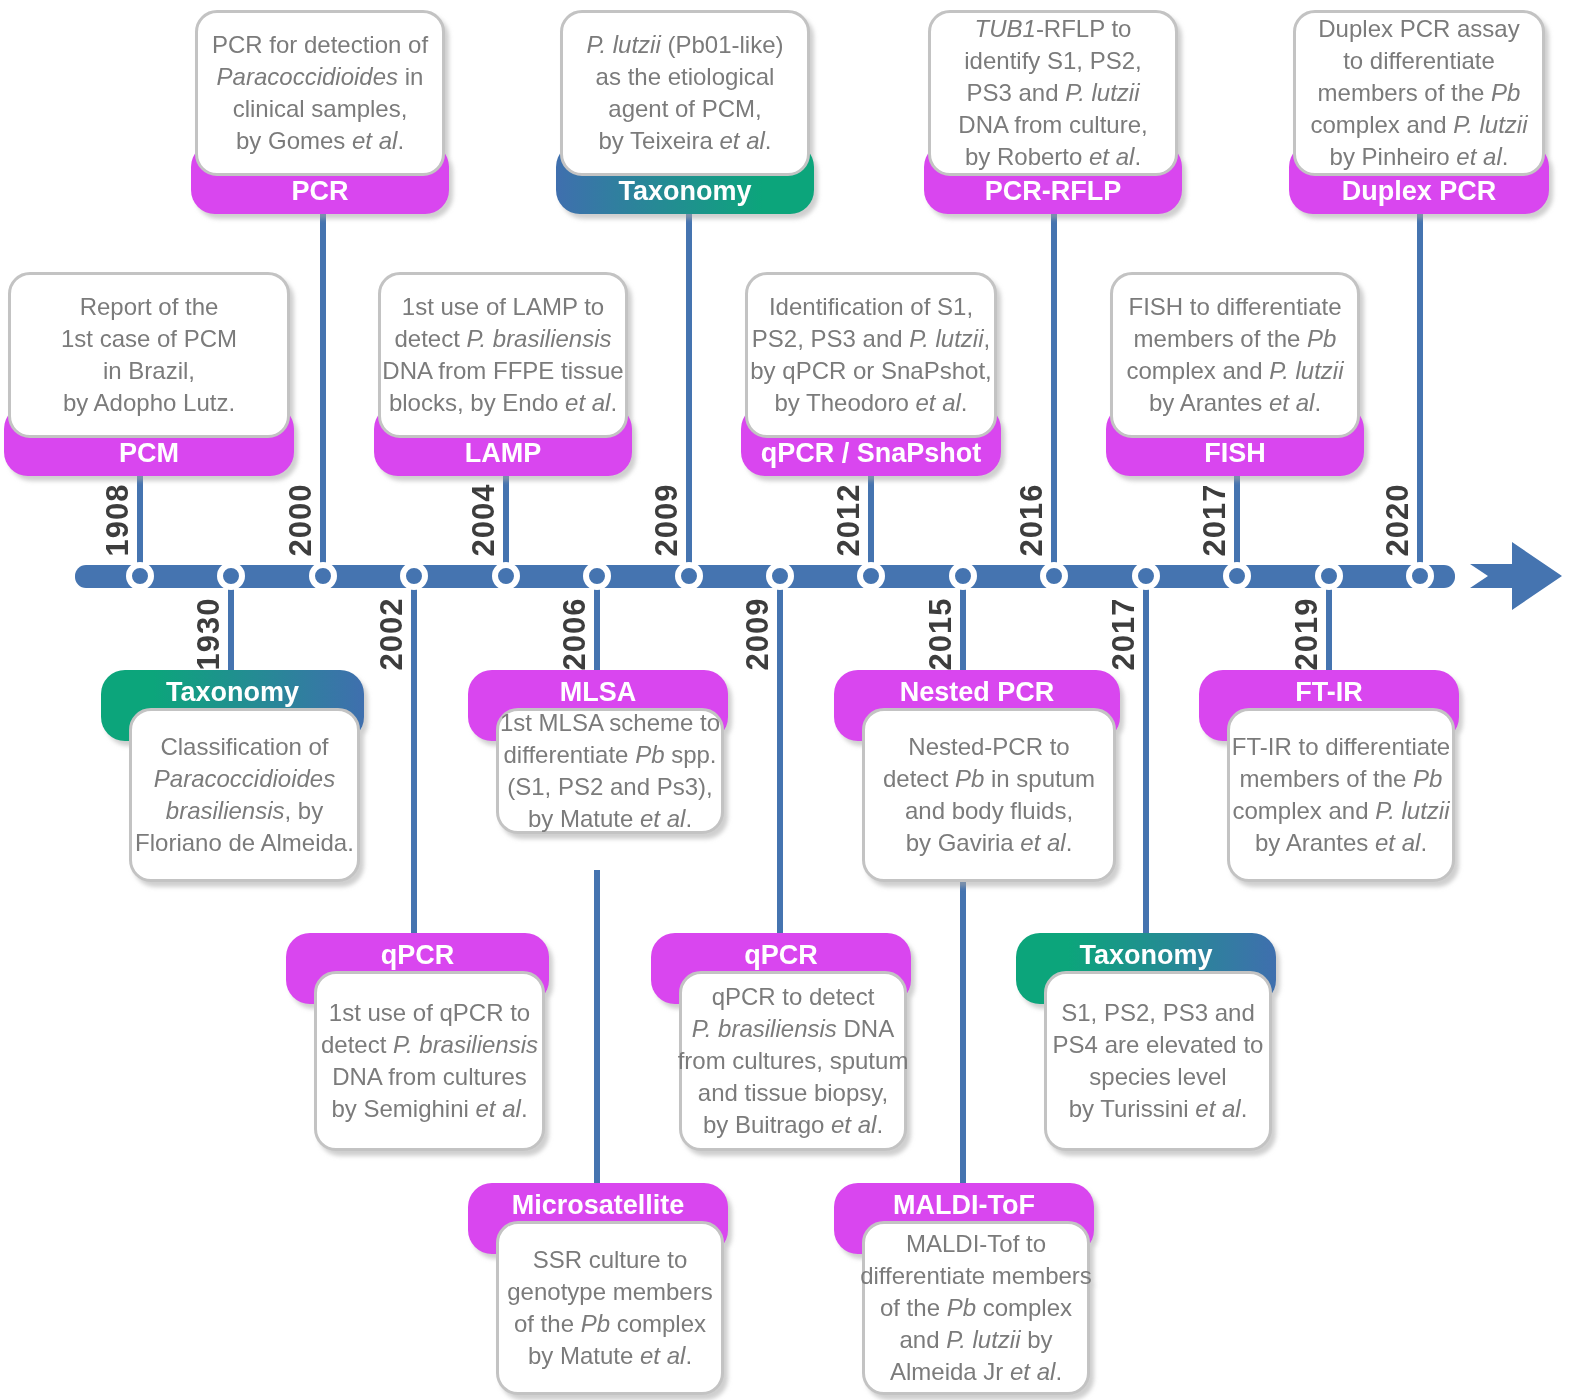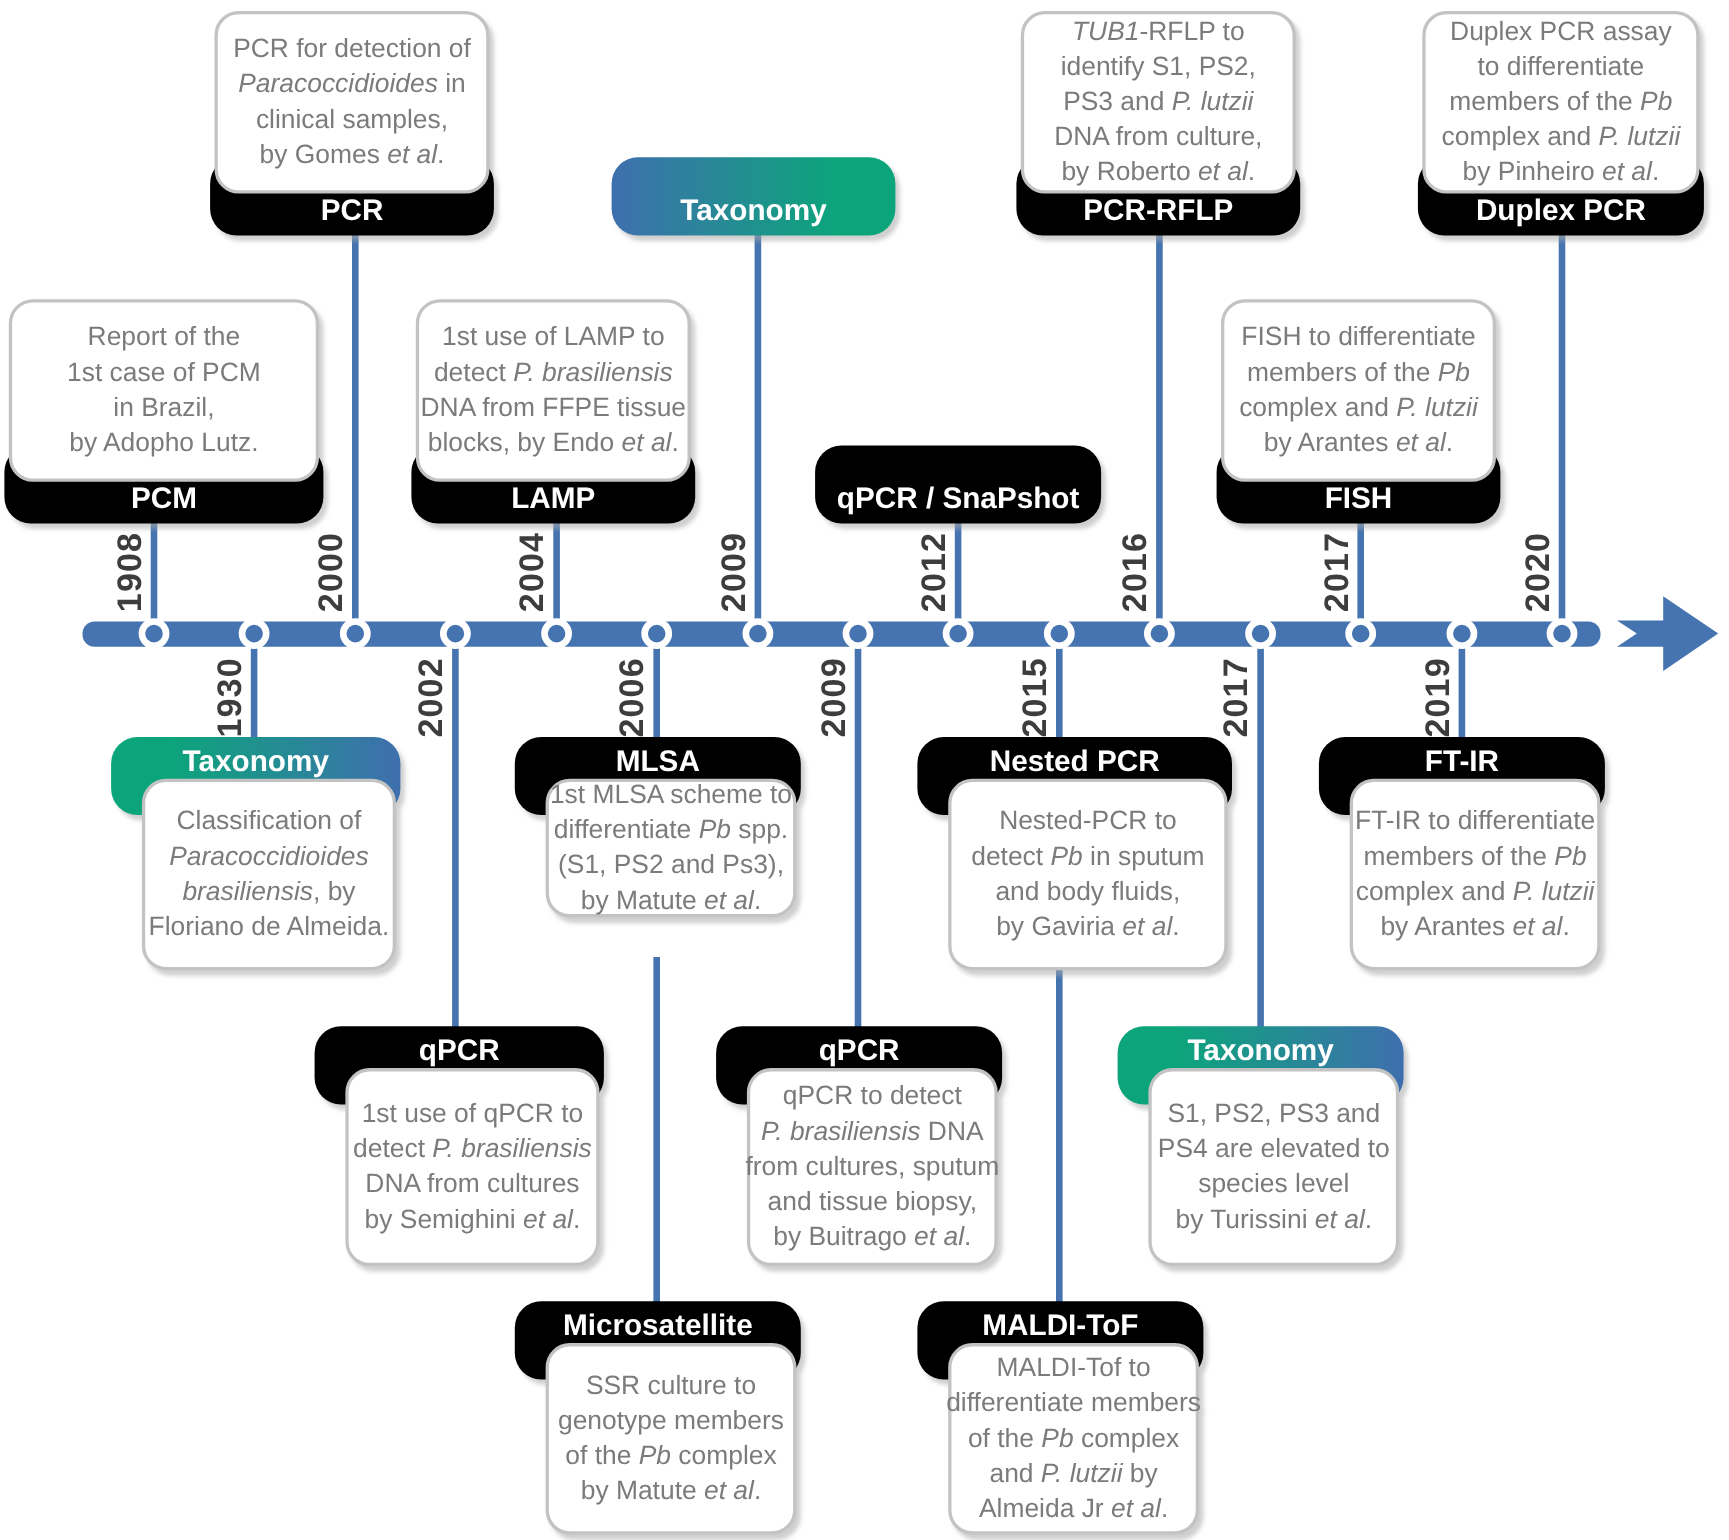--- a/index.html
+++ b/index.html
@@ -14,21 +14,21 @@
   
   .yr{
     position:absolute;width:80px;height:34px;line-height:34px;text-align:center;
     transform:rotate(-90deg);font-weight:bold;font-size:31px;color:#3d3d3d;z-index:4;
     letter-spacing:1px;
   }
   
   .box{position:absolute;z-index:3;filter:drop-shadow(4px 5px 2px rgba(168,168,168,.55));}
   .box .tab{
     position:absolute;left:-4px;right:-4px;height:64px;border-radius:24px;
-    background:#000000;color:#ffffff;font-weight:bold;font-size:27px;
+    background:#d946ef;color:#ffffff;font-weight:bold;font-size:27px;
     display:flex;justify-content:center;white-space:nowrap;
   }
   .box.top .tab{bottom:0;align-items:flex-end;padding-bottom:7px;}
   .box.bottom .tab{top:0;align-items:flex-start;padding-top:7px;}
   .box .bod{
     position:absolute;left:0;right:0;background:#ffffff;
     border:3px solid #c3c3c3;border-radius:22px;
     display:flex;flex-direction:column;justify-content:center;align-items:center;
     color:#7b7b7b;font-size:24px;line-height:32px;text-align:center;
   }
@@ -104,20 +104,26 @@
     <div class="tab">PCR</div>
     <div class="bod">
         <div class="ln"><span>PCR for detection of</span></div>
         <div class="ln"><i>Paracoccidioides</i><span> in</span></div>
         <div class="ln"><span>clinical samples,</span></div>
         <div class="ln"><span>by Gomes </span><i>et al</i><span>.</span></div>
       </div>
   </div>
   <div class="box top grad-bg" style="left:560px;top:10px;width:250px;height:204px">
     <div class="tab">Taxonomy</div>
+    <div class="bod">
+        <div class="ln"><i>P. lutzii</i><span> (Pb01-like)</span></div>
+        <div class="ln"><span>as the etiological</span></div>
+        <div class="ln"><span>agent of PCM,</span></div>
+        <div class="ln"><span>by Teixeira </span><i>et al</i><span>.</span></div>
+      </div>
   </div>
   <div class="box top" style="left:928px;top:10px;width:250px;height:204px">
     <div class="tab">PCR-RFLP</div>
     <div class="bod">
         <div class="ln"><i>TUB1</i><span>-RFLP to</span></div>
         <div class="ln"><span>identify S1, PS2,</span></div>
         <div class="ln"><span>PS3 and </span><i>P. lutzii</i></div>
         <div class="ln"><span>DNA from culture,</span></div>
         <div class="ln"><span>by Roberto </span><i>et al</i><span>.</span></div>
       </div>
@@ -146,20 +152,26 @@
     <div class="tab">LAMP</div>
     <div class="bod">
         <div class="ln"><span>1st use of LAMP to</span></div>
         <div class="ln"><span>detect </span><i>P. brasiliensis</i></div>
         <div class="ln"><span>DNA from FFPE tissue</span></div>
         <div class="ln"><span>blocks, by Endo </span><i>et al</i><span>.</span></div>
       </div>
   </div>
   <div class="box top" style="left:745px;top:272px;width:252px;height:204px">
     <div class="tab">qPCR / SnaPshot</div>
+    <div class="bod">
+        <div class="ln"><span>Identification of S1,</span></div>
+        <div class="ln"><span>PS2, PS3 and </span><i>P. lutzii</i><span>,</span></div>
+        <div class="ln"><span>by qPCR or SnaPshot,</span></div>
+        <div class="ln"><span>by Theodoro </span><i>et al</i><span>.</span></div>
+      </div>
   </div>
   <div class="box top" style="left:1110px;top:272px;width:250px;height:204px">
     <div class="tab">FISH</div>
     <div class="bod">
         <div class="ln"><span>FISH to differentiate</span></div>
         <div class="ln"><span>members of the </span><i>Pb</i></div>
         <div class="ln"><span>complex and </span><i>P. lutzii</i></div>
         <div class="ln"><span>by Arantes </span><i>et al</i><span>.</span></div>
       </div>
   </div>

